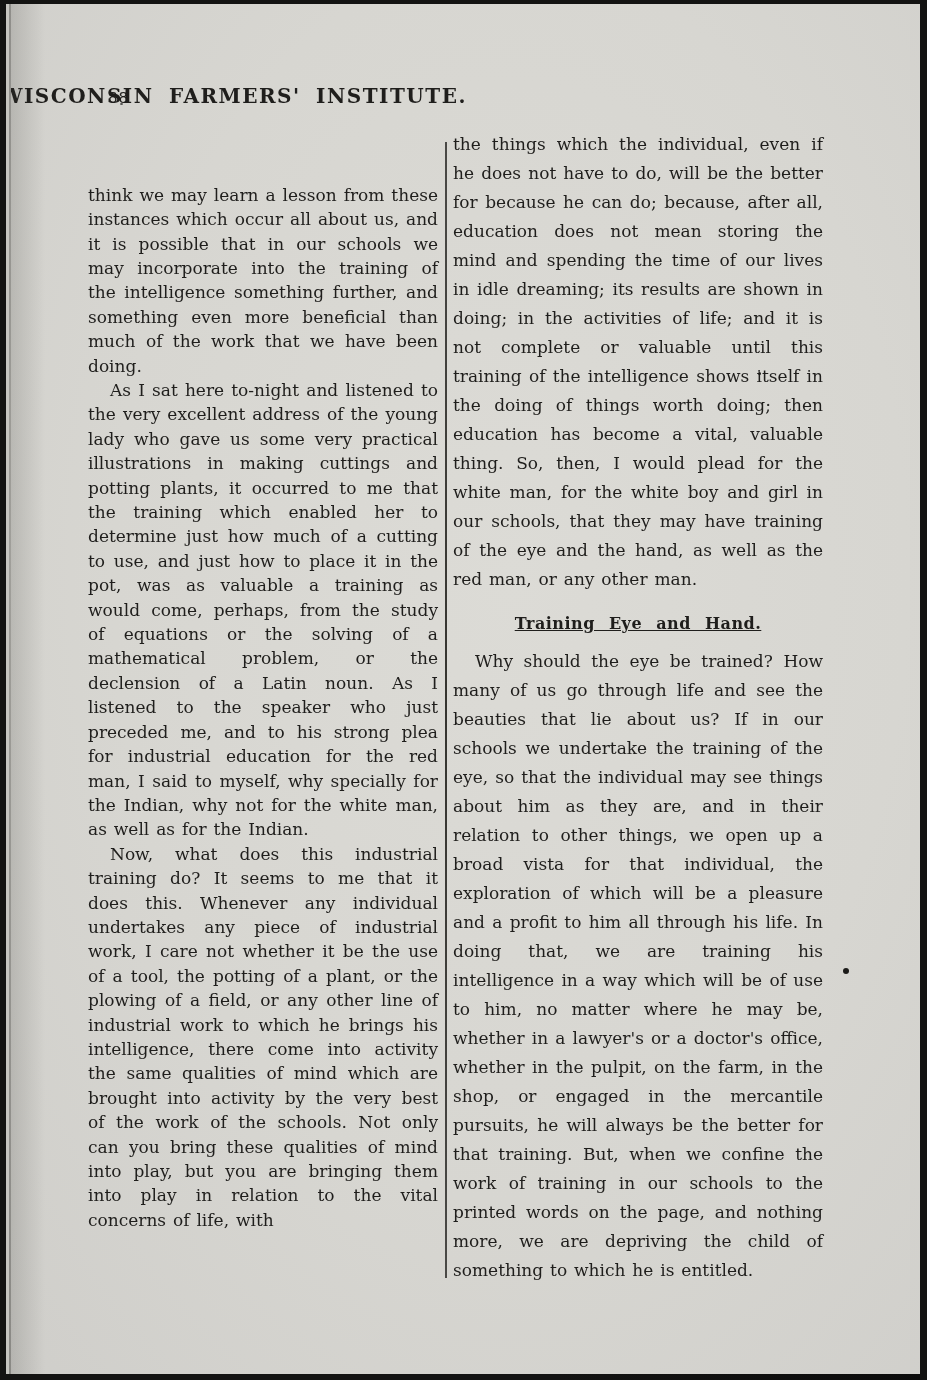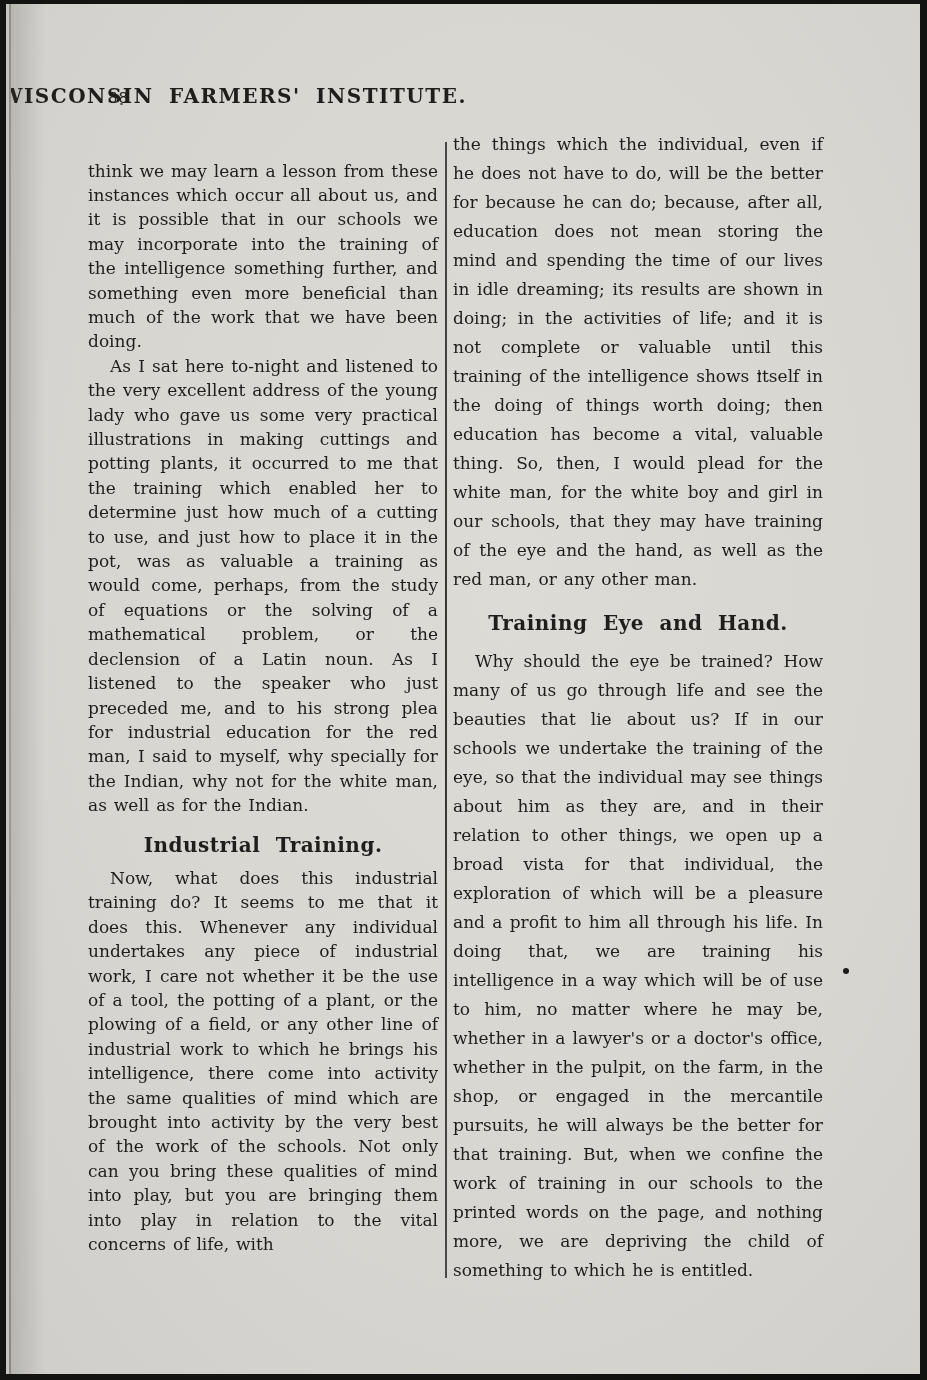--- a/index.html
+++ b/index.html
@@ -60,22 +60,22 @@
   .divider {
     width: 2px; height: 1136px; margin: 4px 6px 0 7px;
     background: linear-gradient(to bottom, #4a4946, #35342f 50%, #4a4946);
     flex: none;
   }
   .para { margin: 0; word-spacing: 1.5px; }
   .para.indent { text-indent: 22px; }
   .subhead {
     margin: 15px 0 9px 0;
     text-align: center; text-indent: 0;
-    font-size: 20px; font-weight: bold;
-    letter-spacing: 0.5px; word-spacing: 8px;
+    font-size: 16px; font-weight: bold;
+    letter-spacing: 0.5px; word-spacing: 8px; text-decoration: underline;
   }
   
   .speck { position: absolute; border-radius: 50%; background: #1c1b19; z-index: 2; }
   .speck-1 { left: 843px; top: 968px; width: 6px; height: 6px; }
   .speck-2 { left: 758px; top: 372px; width: 3px; height: 3px; }
   .speck-3 { left: 120px; top: 103px; width: 3px; height: 2px; opacity: .7; }
 </style>
 </head>
 <body>
 
@@ -91,21 +91,20 @@
 
   <div class="header">
     <span class="pagenum">88</span>
     <span class="running-title">WISCONSIN FARMERS' INSTITUTE.</span>
   </div>
 
   <div class="columns">
     <div class="col col-left" id="col-left">
         <p class="para">think we may learn a lesson from these instances which occur all about us, and it is possible that in our schools we may incorporate into the training of the intelligence something further, and something even more beneficial than much of the work that we have been doing.</p>
         <p class="para indent">As I sat here to-night and listened to the very excellent address of the young lady who gave us some very practical illustrations in making cuttings and potting plants, it occurred to me that the training which enabled her to determine just how much of a cutting to use, and just how to place it in the pot, was as valuable a training as would come, perhaps, from the study of equations or the solving of a mathematical problem, or the declension of a Latin noun. As I listened to the speaker who just preceded me, and to his strong plea for industrial education for the red man, I said to myself, why specially for the Indian, why not for the white man, as well as for the Indian.</p>
-        <h3 class="subhead">Industrial Training.</h3>
         <p class="para indent">Now, what does this industrial training do? It seems to me that it does this. Whenever any individual undertakes any piece of industrial work, I care not whether it be the use of a tool, the potting of a plant, or the plowing of a field, or any other line of industrial work to which he brings his intelligence, there come into activity the same qualities of mind which are brought into activity by the very best of the work of the schools. Not only can you bring these qualities of mind into play, but you are bringing them into play in relation to the vital concerns of life, with</p>
       </div>
     <div class="divider"></div>
     <div class="col col-right" id="col-right">
         <p class="para">the things which the individual, even if he does not have to do, will be the better for because he can do; because, after all, education does not mean storing the mind and spending the time of our lives in idle dreaming; its results are shown in doing; in the activities of life; and it is not complete or valuable until this training of the intelligence shows itself in the doing of things worth doing; then education has become a vital, valuable thing. So, then, I would plead for the white man, for the white boy and girl in our schools, that they may have training of the eye and the hand, as well as the red man, or any other man.</p>
         <h3 class="subhead">Training Eye and Hand.</h3>
         <p class="para indent">Why should the eye be trained? How many of us go through life and see the beauties that lie about us? If in our schools we undertake the training of the eye, so that the individual may see things about him as they are, and in their relation to other things, we open up a broad vista for that individual, the exploration of which will be a pleasure and a profit to him all through his life. In doing that, we are training his intelligence in a way which will be of use to him, no matter where he may be, whether in a lawyer's or a doctor's office, whether in the pulpit, on the farm, in the shop, or engaged in the mercantile pursuits, he will always be the better for that training. But, when we confine the work of training in our schools to the printed words on the page, and nothing more, we are depriving the child of something to which he is entitled.</p>
       </div>
   </div>
 

